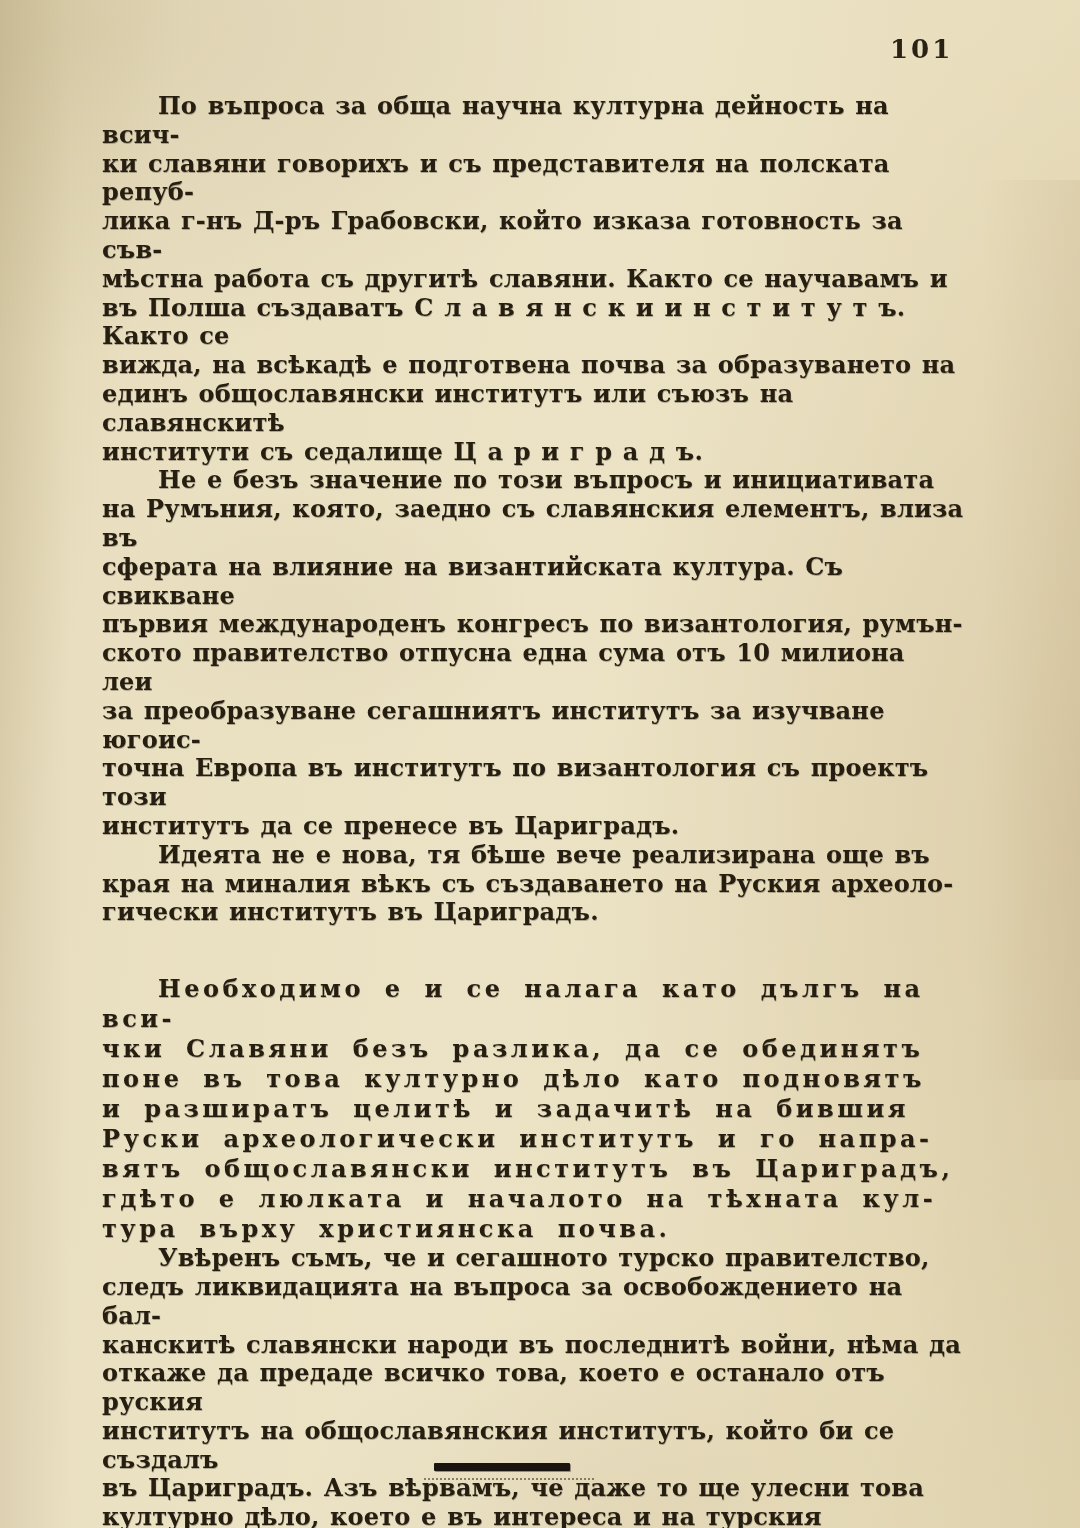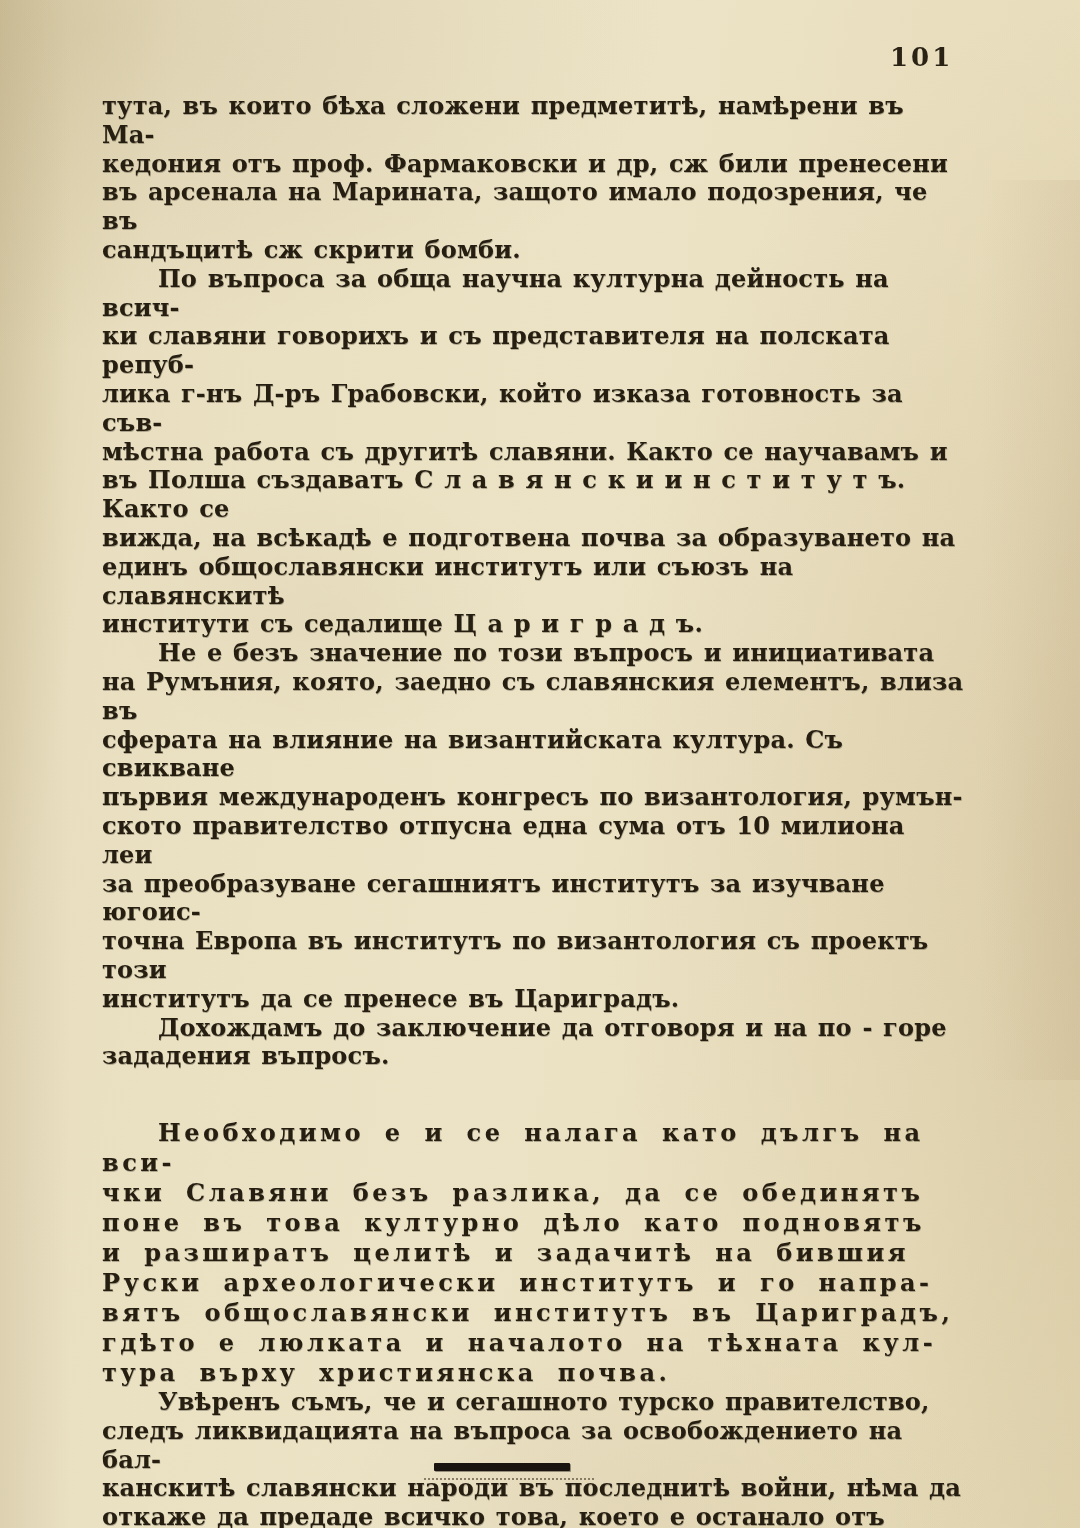--- a/index.html
+++ b/index.html
@@ -19,21 +19,21 @@
       radial-gradient(300px 200px at 30% 40%, rgba(130, 100, 60, 0.05), transparent 70%),
       linear-gradient(100deg, #dbcfa9 0%, #e9dfc0 14%, #ece3c6 50%, #e7dcba 84%, #dfd3ae 100%);
   }
   .page {
     position: absolute;
     inset: 0;
   }
   .page-number {
     position: absolute;
     left: 890px;
-    top: 42px;
+    top: 34px;
     font-size: 26px;
     font-weight: bold;
     letter-spacing: 3px;
     color: #2a2214;
   }
   .text-block {
     position: absolute;
     left: 102px;
     top: 92px;
     width: 862px;
@@ -98,42 +98,39 @@
 <body>
 
 <div class="page">
 
   <div class="stain stain-a"></div>
   <div class="stain stain-b"></div>
 
   <div class="page-number">101</div>
 
   <div class="text-block">
-    <p class="para noindent">тута, въ които бѣха сложени предметитѣ, намѣрени въ Ма-
-кедония отъ проф. Фармаковски и др, сж били пренесени
-въ арсенала на Марината, защото имало подозрения, че въ
-сандъцитѣ сж скрити бомби.</p>
     <p class="para">По въпроса за обща научна културна дейность на всич-
 ки славяни говорихъ и съ представителя на полската репуб-
 лика г-нъ Д-ръ Грабовски, който изказа готовность за съв-
 мѣстна работа съ другитѣ славяни. Както се научавамъ и
 въ Полша създаватъ С л а в я н с к и  и н с т и т у т ъ. Както се
 вижда, на всѣкадѣ е подготвена почва за образуването на
 единъ общославянски институтъ или съюзъ на славянскитѣ
 институти съ седалище Ц а р и г р а д ъ.</p>
     <p class="para">Не е безъ значение по този въпросъ и инициативата
 на Румъния, която, заедно съ славянския елементъ, влиза въ
 сферата на влияние на византийската култура. Съ свикване
 първия международенъ конгресъ по византология, румън-
 ското правителство отпусна една сума отъ 10 милиона леи
 за преобразуване сегашниятъ институтъ за изучване югоис-
 точна Европа въ институтъ по византология съ проектъ този
 институтъ да се пренесе въ Цариградъ.</p>
-    <p class="para">Дохождамъ до заключение да отговоря и на по - горе
-зададения въпросъ.</p>
+    <p class="para">Идеята не е нова, тя бѣше вече реализирана още въ
+края на миналия вѣкъ съ създаването на Руския археоло-
+гически институтъ въ Цариградъ.</p>
     <p class="para spaced">Необходимо е и се налага като дългъ на вси-
 чки Славяни безъ разлика, да се обединятъ
 поне въ това културно дѣло като подновятъ
 и разширатъ целитѣ и задачитѣ на бившия
 Руски археологически институтъ и го напра-
 вятъ общославянски институтъ въ Цариградъ,
 гдѣто е люлката и началото на тѣхната кул-
 тура върху християнска почва.</p>
     <p class="para">Увѣренъ съмъ, че и сегашното турско правителство,
 следъ ликвидацията на въпроса за освобождението на бал-

